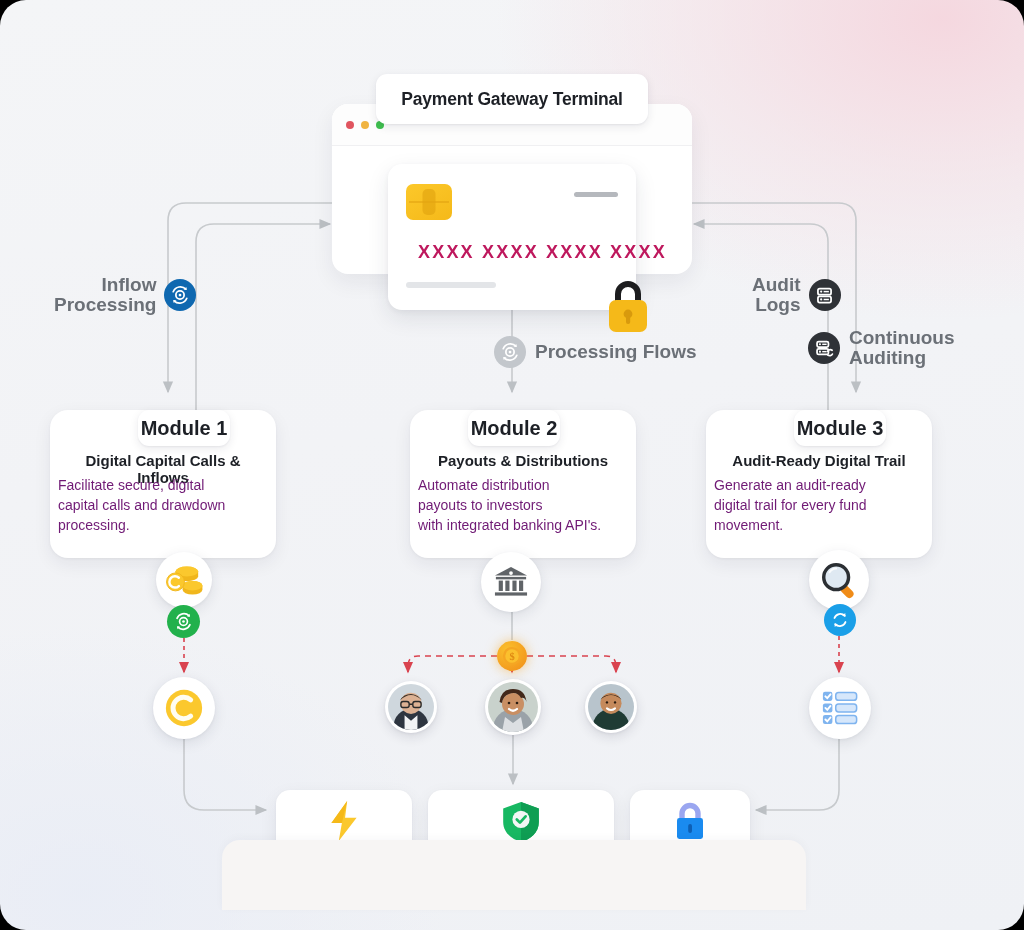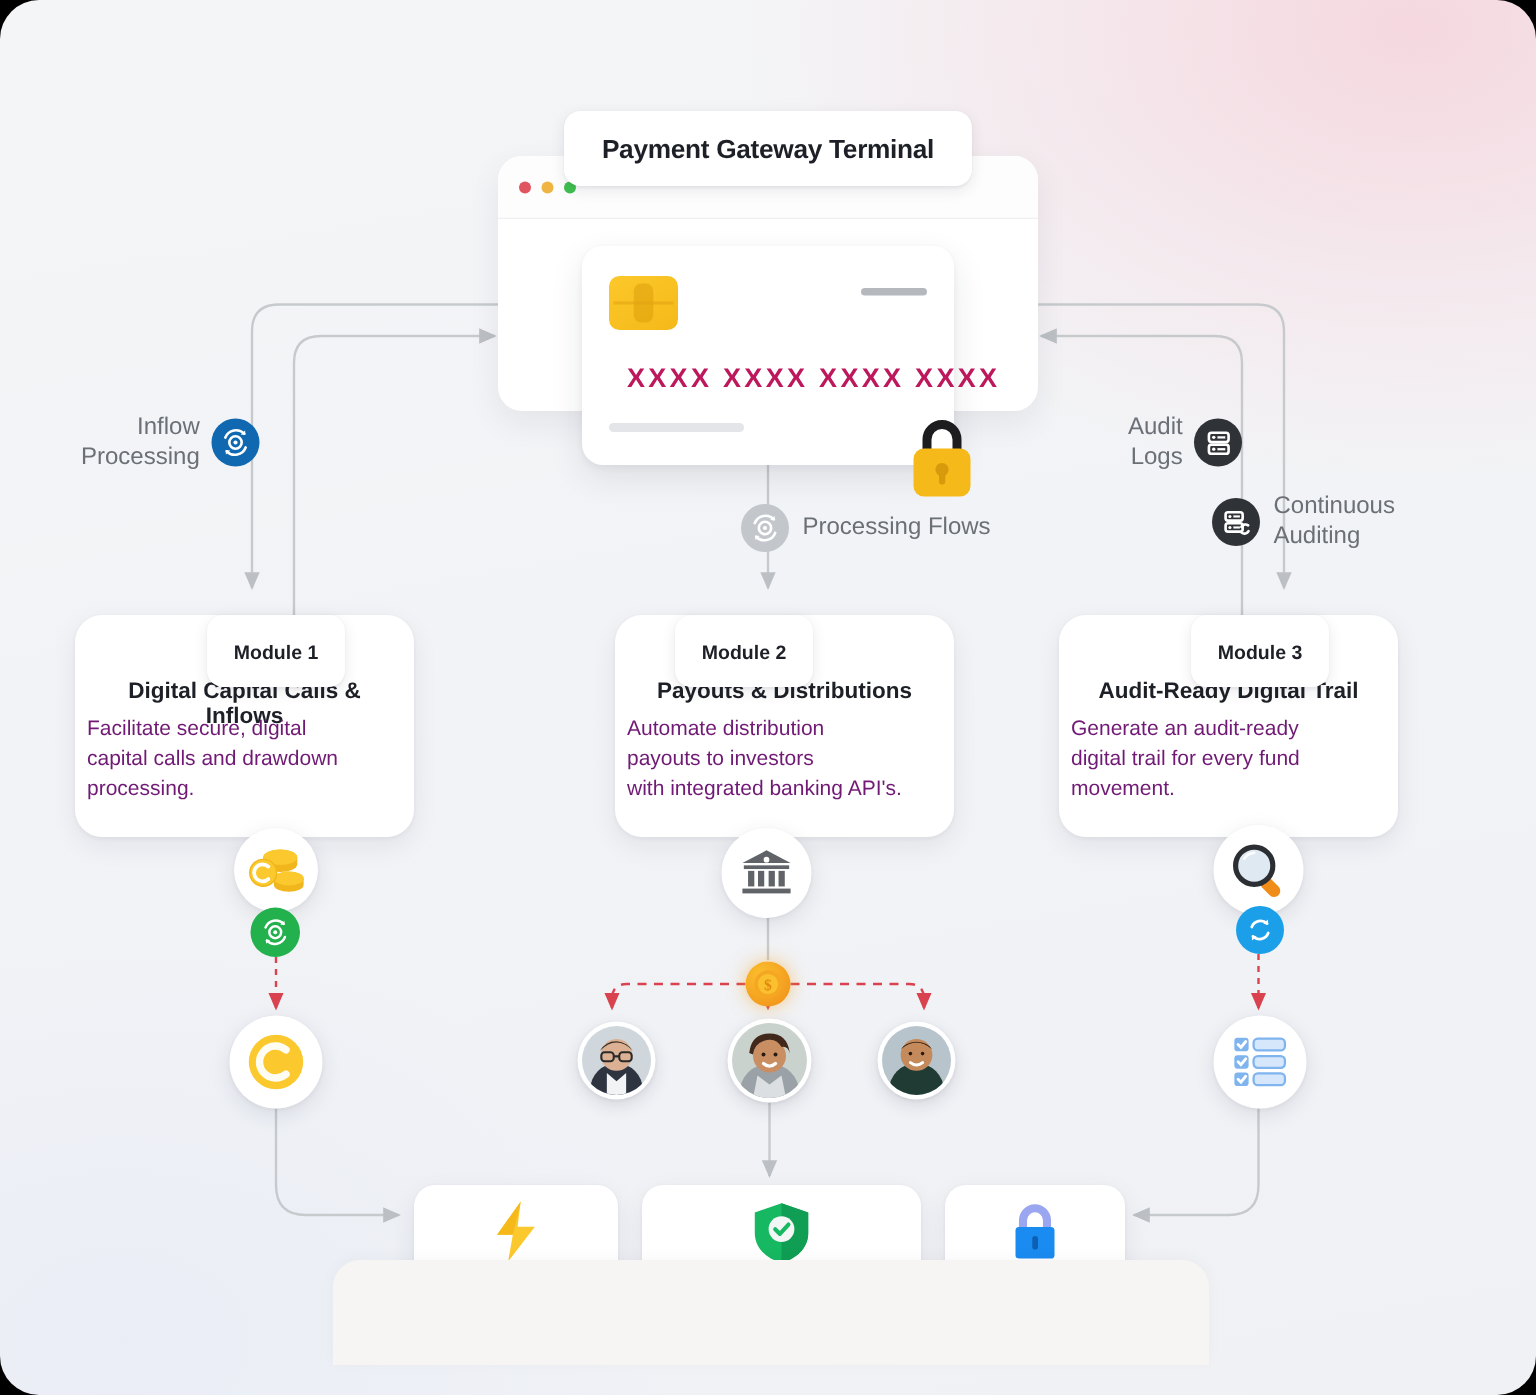--- a/index.html
+++ b/index.html
@@ -91,23 +91,23 @@
     position: absolute; left: 18px; top: 118px; width: 90px; height: 6px;
     border-radius: 3px; background: #e3e5e8;
   }
   #card-lock { position: absolute; right: -20px; bottom: -30px; z-index: 7; }
 
   
   .module-card { width: 226px; height: 148px; top: 410px; }
   #module-1 { left: 50px; }
   #module-2 { left: 378px; margin-left: 32px; }
   #module-3 { left: 706px; }
-  .module-tag { width: 92px; height: 48px; top: 398px; font-size: 13px; z-index: 6; }
+  .module-tag { width: 92px; height: 36px; top: 398px; font-size: 20px; z-index: 6; }
   #module-1-tag { left: 138px; }
-  #module-2-tag { left: 450px; }
+  #module-2-tag { left: 468px; }
   #module-3-tag { left: 794px; }
   .module-title {
     position: absolute; left: 10px; right: 10px; top: 42px;
     text-align: center; font-size: 15px; font-weight: bold; color: #1d2026;
   }
   .module-desc {
     position: absolute; left: 8px; right: 8px; top: 65px;
     text-align: left; font-size: 14px; line-height: 20px; color: #701a75;
   }
 
@@ -131,21 +131,21 @@
   }
   #badge-green { left: 167px; top: 605px; width: 33px; height: 33px; background: #22b14c; }
   #badge-blue  { left: 824px; top: 604px; width: 32px; height: 32px; background: #1a9fe8; }
   #badge-dollar{ left: 497px; top: 641px; width: 30px; height: 30px;
                  background: radial-gradient(circle at 35% 30%, #fbc02d, #f08c18);
                  box-shadow: 0 0 12px rgba(245,165,35,0.55); }
 
   
   .flowlabel { position: absolute; display: flex; align-items: center; z-index: 7; }
   .flowlabel .txt {
-    font-size: 16px; line-height: 20px; color: #6b7077; white-space: pre-line;
+    font-size: 19px; line-height: 20px; color: #6b7077; white-space: pre-line; font-weight: bold;
   }
   .flowlabel .ic {
     width: 32px; height: 32px; border-radius: 50%;
     display: flex; align-items: center; justify-content: center; flex: none;
   }
   #label-inflow { left: 54px; top: 275px; }
   #label-inflow .txt { text-align: right; margin-right: 8px; }
   #label-inflow .ic { background: #0f68b0; }
 
   #label-core { left: 494px; top: 336px; }

